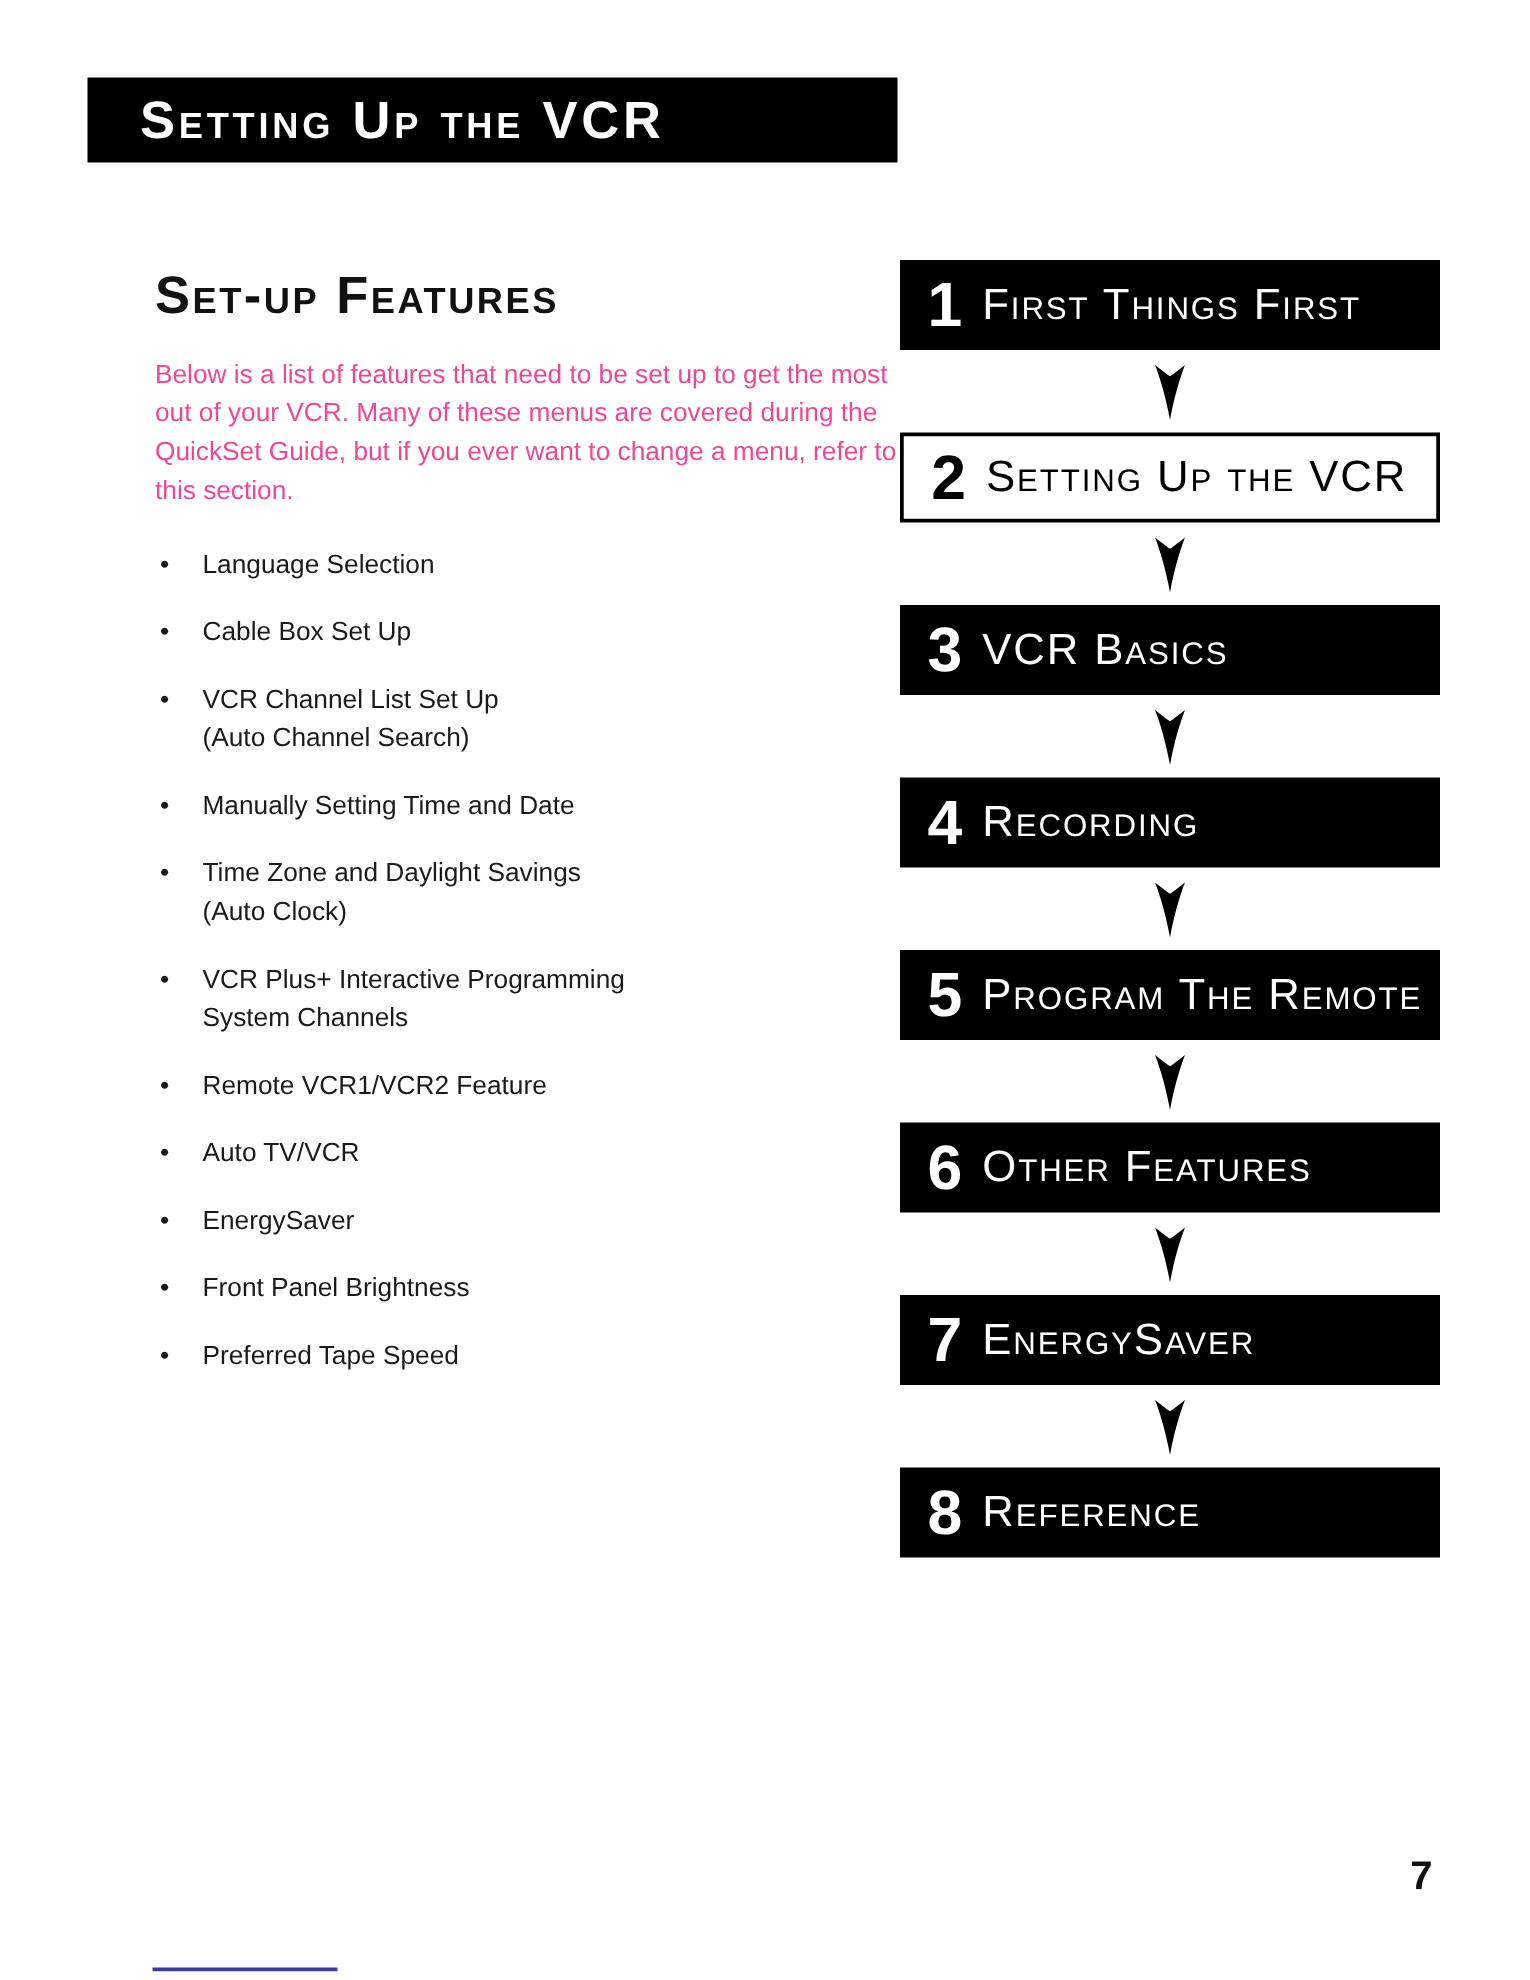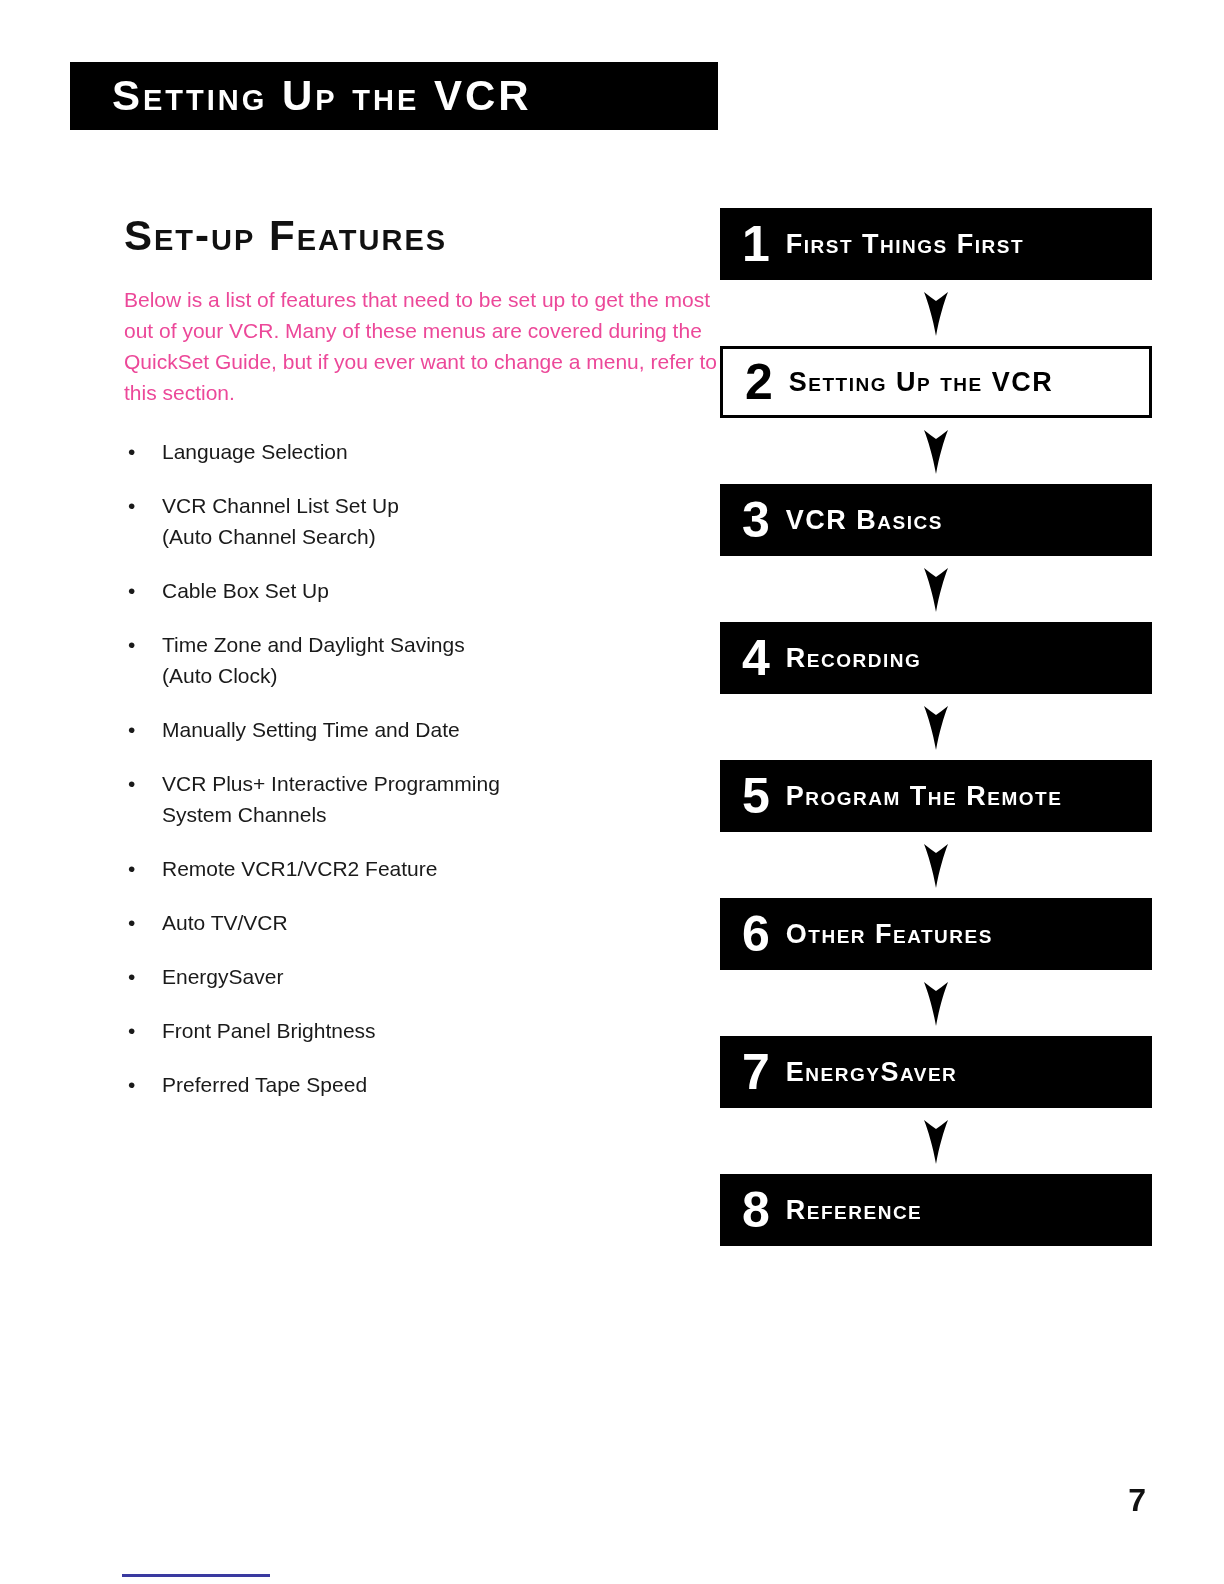--- a/index.html
+++ b/index.html
@@ -75,22 +75,22 @@
     padding-left: 22px;
   }
   .chapter-block .chapter-number {
     font-size: 50px;
     font-weight: 700;
     line-height: 1;
     margin-right: 16px;
   }
   .chapter-block .chapter-label {
     font-variant: small-caps;
-    font-size: 27px;
-    font-weight: 700;
+    font-size: 35px;
+    font-weight: 400;
     letter-spacing: 1.5px;
     white-space: nowrap;
   }
   .chapter-block.current {
     background: #fff;
     color: #000;
     border: 3px solid #000;
   }
   .arrow-row {
     height: 66px;
@@ -113,26 +113,26 @@
 
 <div class="banner">
   <span class="banner-title">Setting Up the VCR</span>
 </div>
 
 <div class="left-col">
   <div class="section-title">Set-up Features</div>
   <p class="intro">Below is a list of features that need to be set up to get the most out of your VCR. Many of these menus are covered during the QuickSet Guide, but if you ever want to change a menu, refer to this section.</p>
   <ul class="features">
     <li>Language Selection</li>
+    <li>Cable Box Set Up</li>
     <li>VCR Channel List Set Up
 (Auto Channel Search)</li>
-    <li>Cable Box Set Up</li>
+    <li>Manually Setting Time and Date</li>
     <li>Time Zone and Daylight Savings
 (Auto Clock)</li>
-    <li>Manually Setting Time and Date</li>
     <li>VCR Plus+ Interactive Programming
 System Channels</li>
     <li>Remote VCR1/VCR2 Feature</li>
     <li>Auto TV/VCR</li>
     <li>EnergySaver</li>
     <li>Front Panel Brightness</li>
     <li>Preferred Tape Speed</li>
   </ul>
 </div>
 

